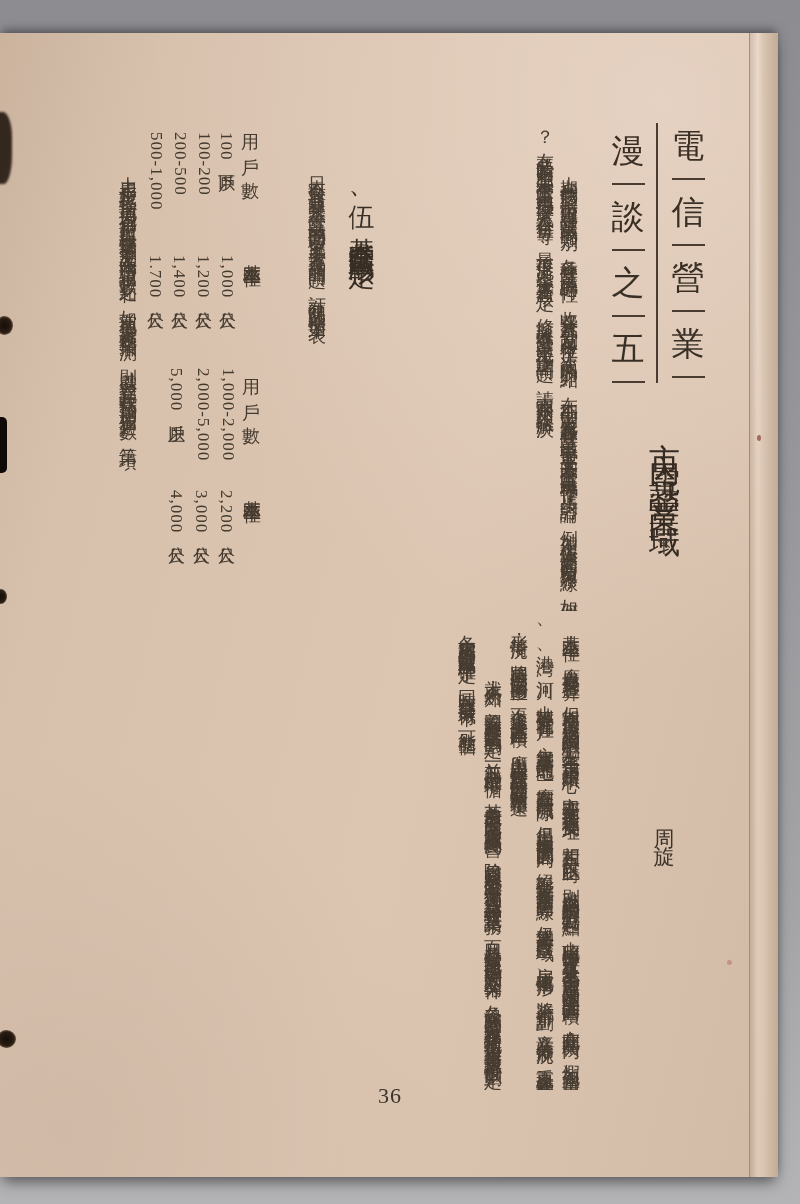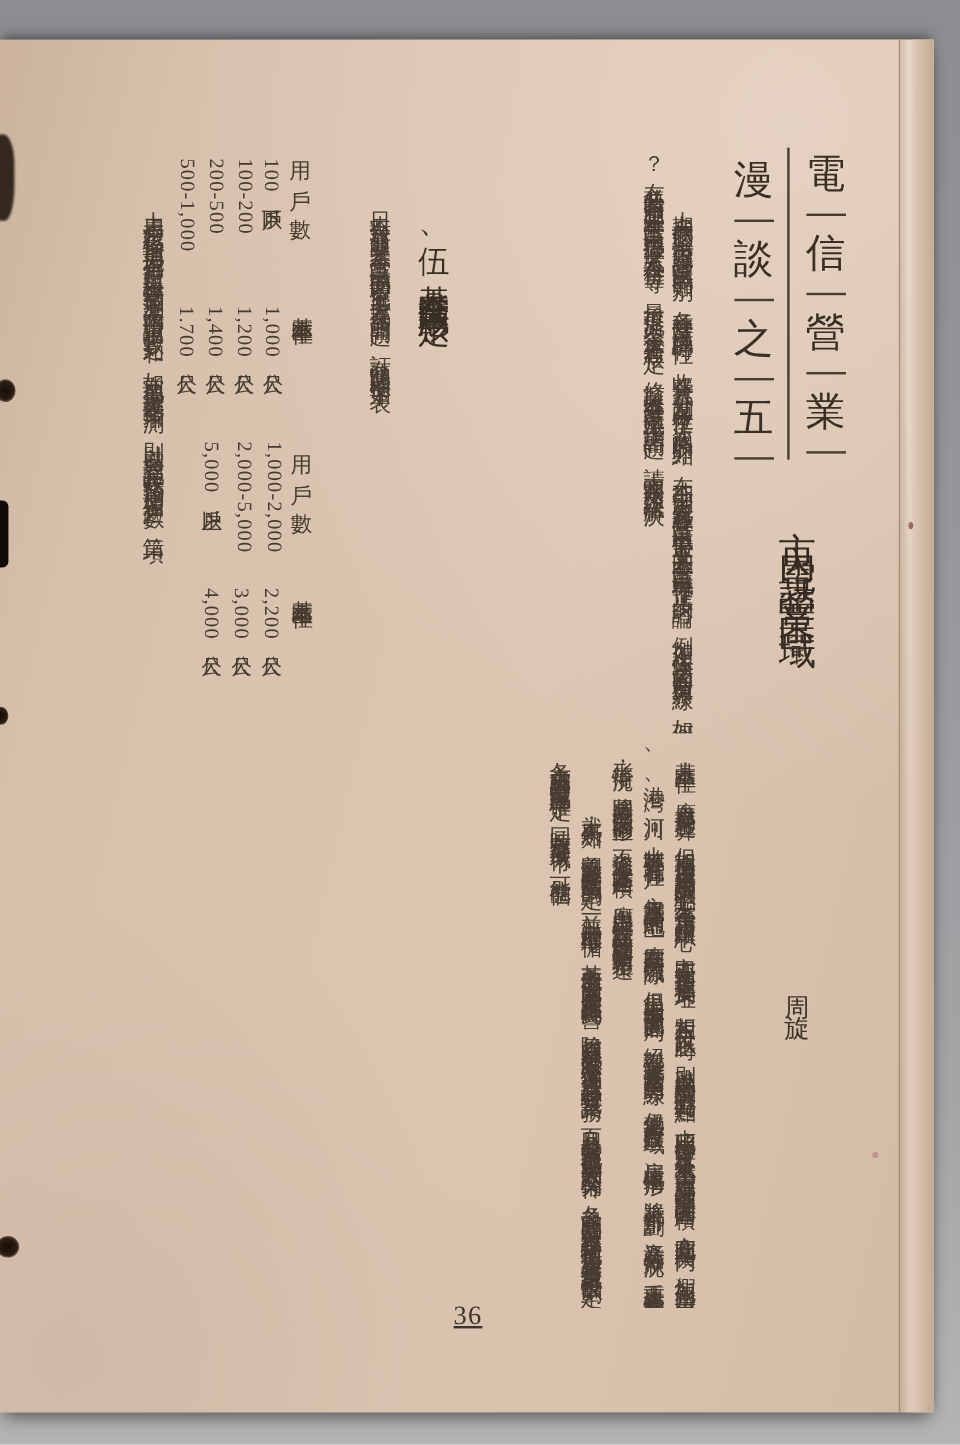--- a/index.html
+++ b/index.html
@@ -84,21 +84,21 @@
   .sub1 .th-radius{top:130px;}
   .sub2 .th-radius{top:121px;}
   .t-users{font-size:17px;letter-spacing:1px;}
   .sub1 .t-users{margin-top:12px;}
   .sub2 .t-users{margin-top:3px;}
   .t-radius{position:absolute;left:2px;display:block;font-size:17px;letter-spacing:1px;}
   .sub1 .t-radius{top:135px;}
   .sub2 .t-radius{top:125px;}
   
   .pagenum{position:absolute;left:358px;top:1050px;width:64px;text-align:center;
-    font-size:22px;letter-spacing:1px;color:#3b332c;text-decoration:underline;}
+    font-size:22px;letter-spacing:1px;color:#3b332c;}
 </style>
 </head>
 <body>
 
 <div class="scene">
   <div class="page">
 
     <div class="stack-edge"></div>
     <div class="hole hole-1"></div>
     <div class="hole hole-2"></div>

